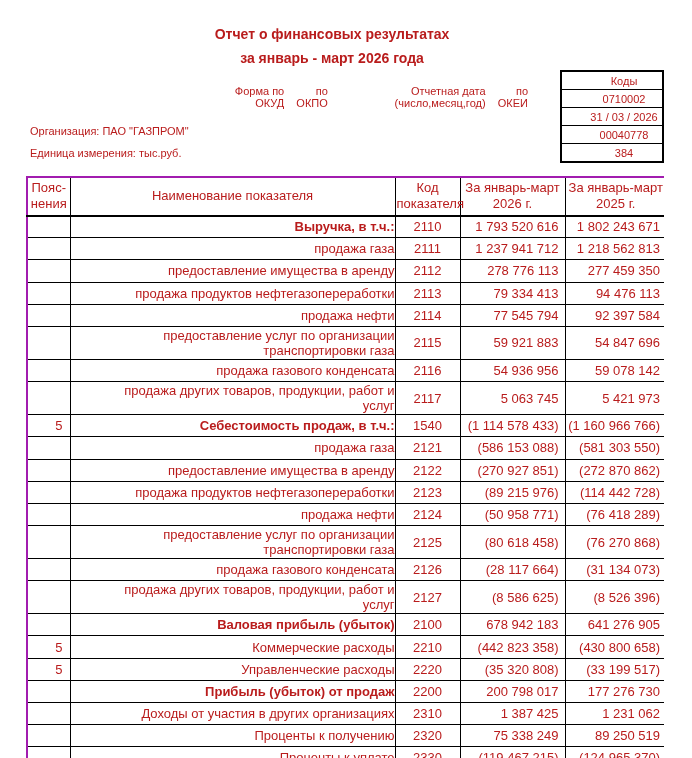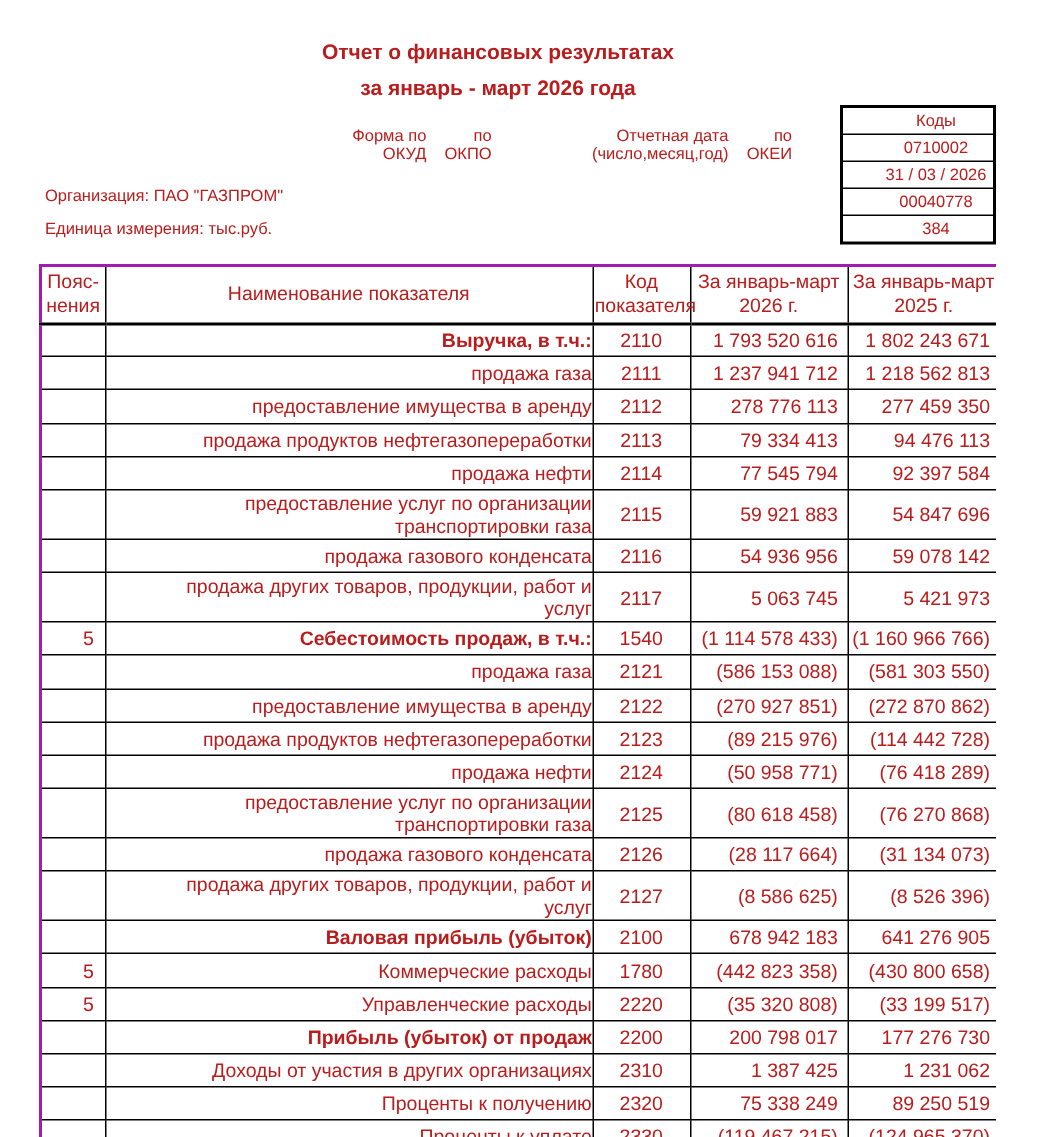--- a/index.html
+++ b/index.html
@@ -237,21 +237,21 @@
         <tr>
           <td class="c-note"></td>
           <td class="c-name bold">Валовая прибыль (убыток)</td>
           <td class="c-code">2100</td>
           <td class="c-val">678 942 183</td>
           <td class="c-val">641 276 905</td>
         </tr>
         <tr>
           <td class="c-note">5</td>
           <td class="c-name">Коммерческие расходы</td>
-          <td class="c-code">1780</td>
+          <td class="c-code">2210</td>
           <td class="c-val">(442 823 358)</td>
           <td class="c-val">(430 800 658)</td>
         </tr>
         <tr>
           <td class="c-note">5</td>
           <td class="c-name">Управленческие расходы</td>
           <td class="c-code">2220</td>
           <td class="c-val">(35 320 808)</td>
           <td class="c-val">(33 199 517)</td>
         </tr>

